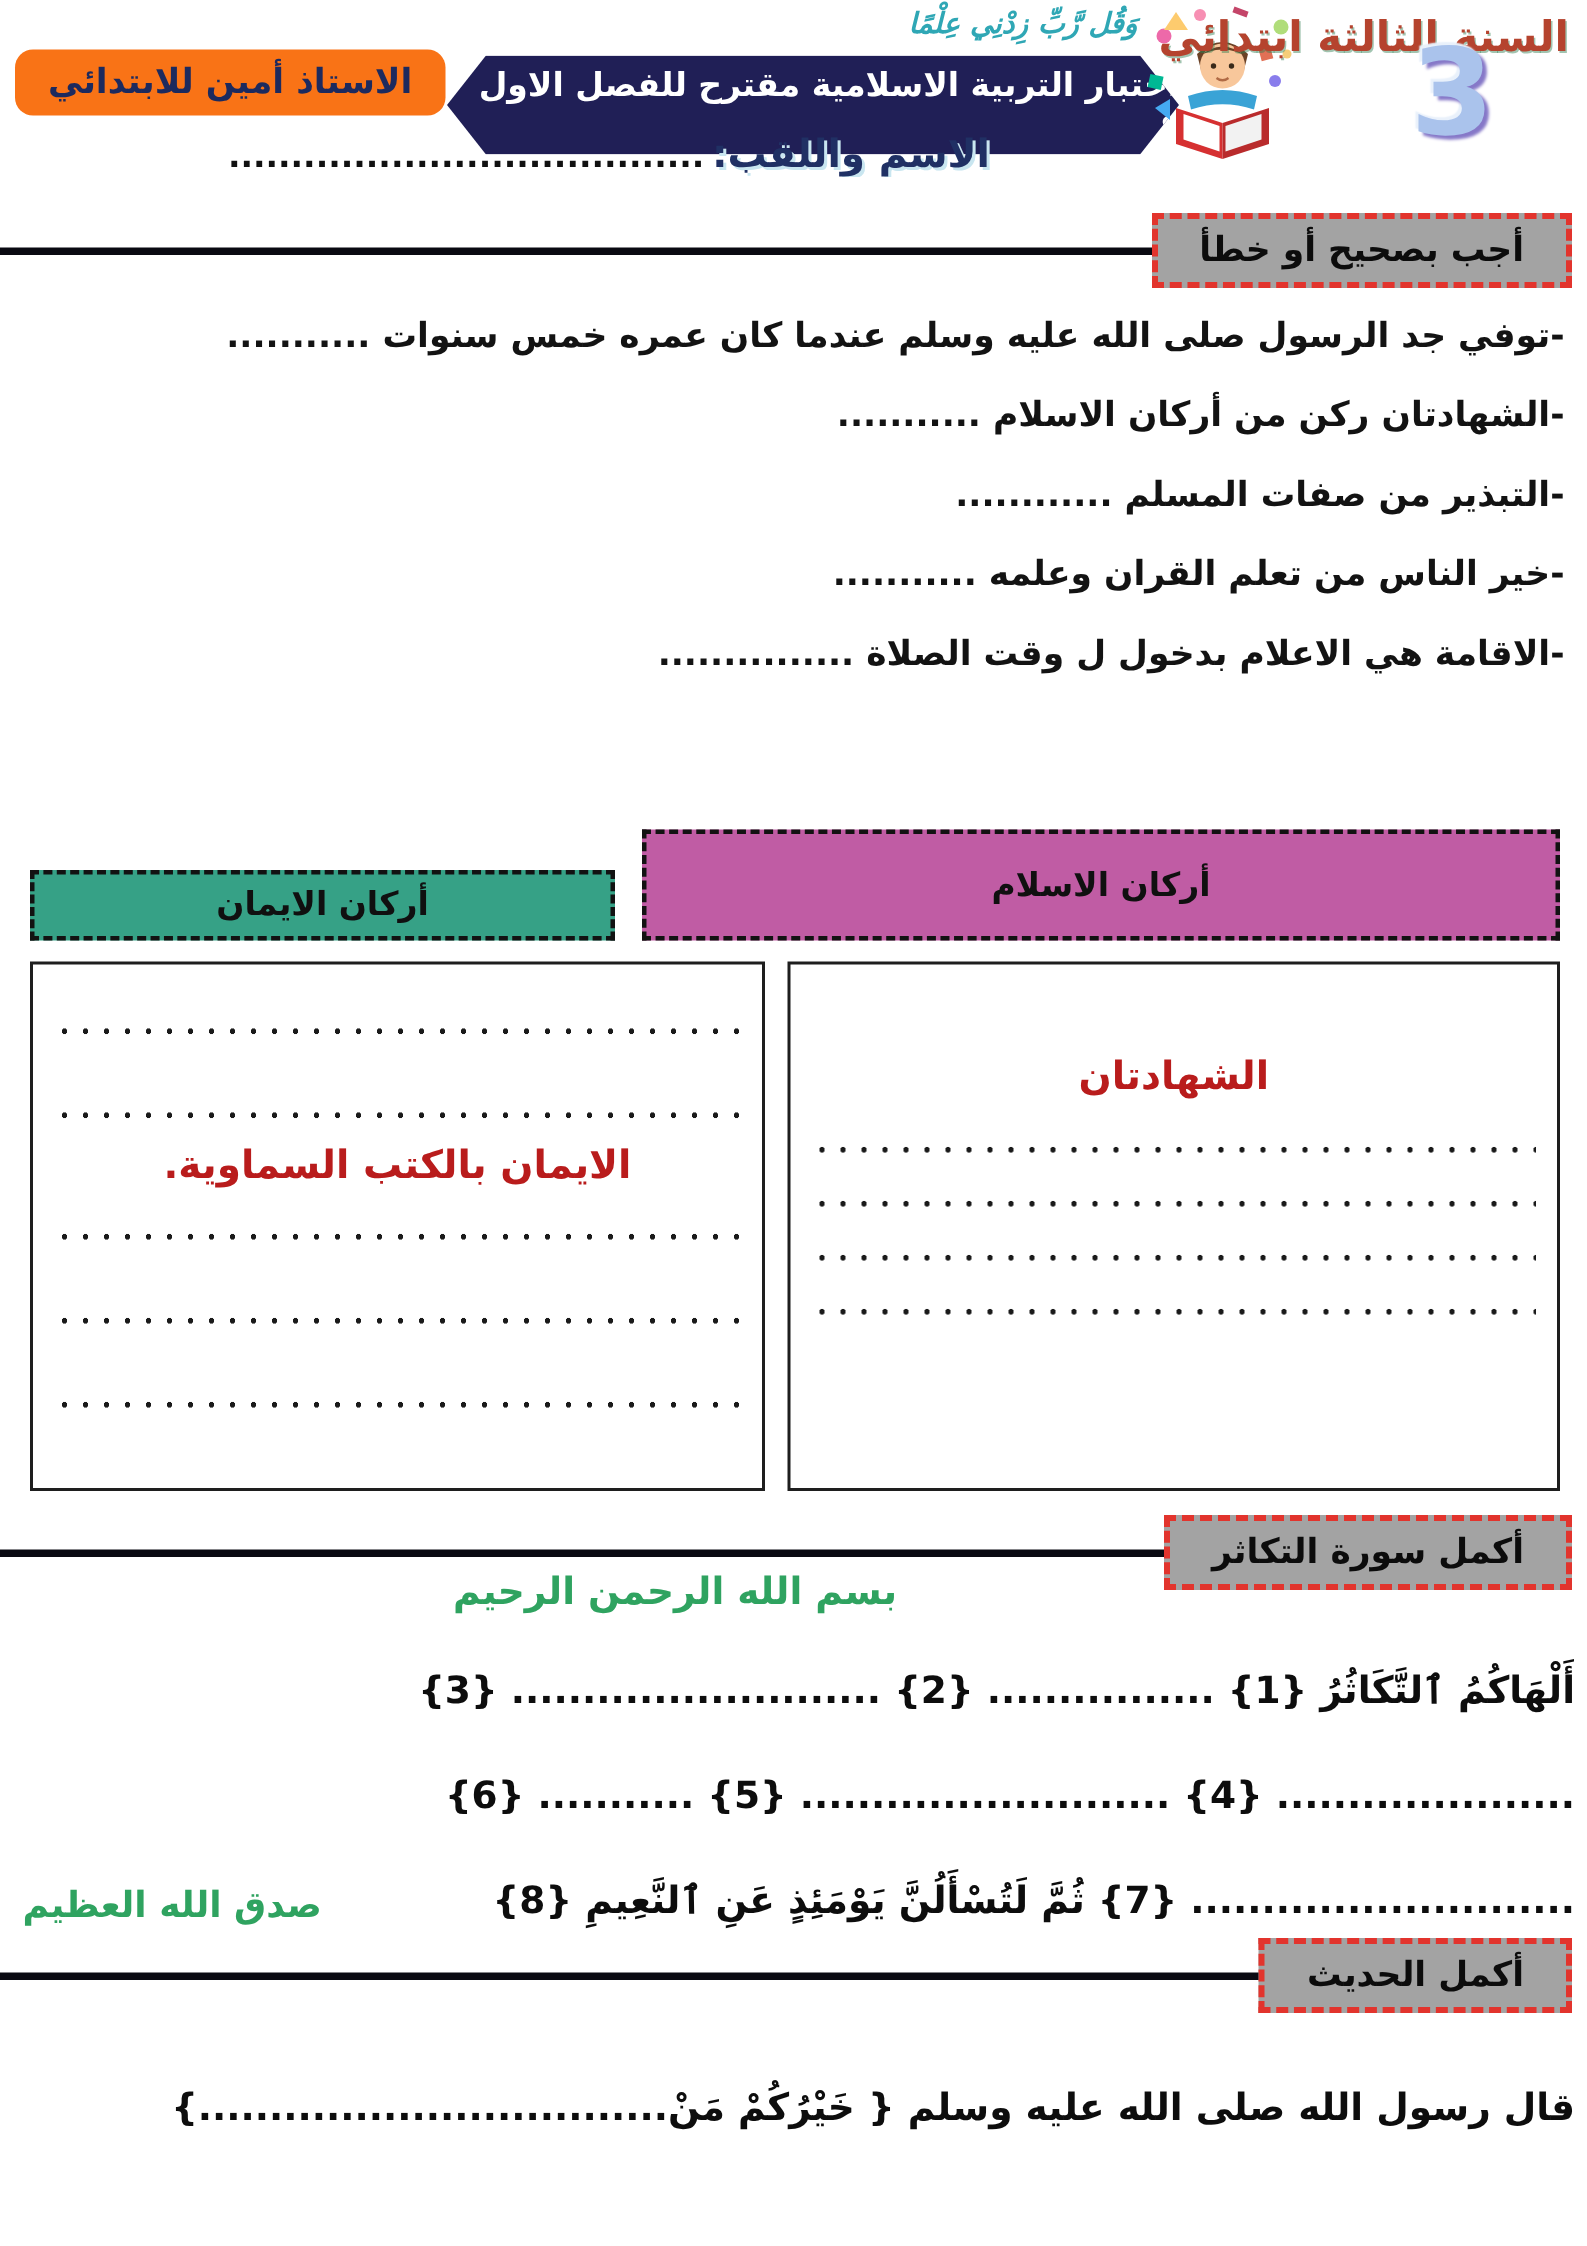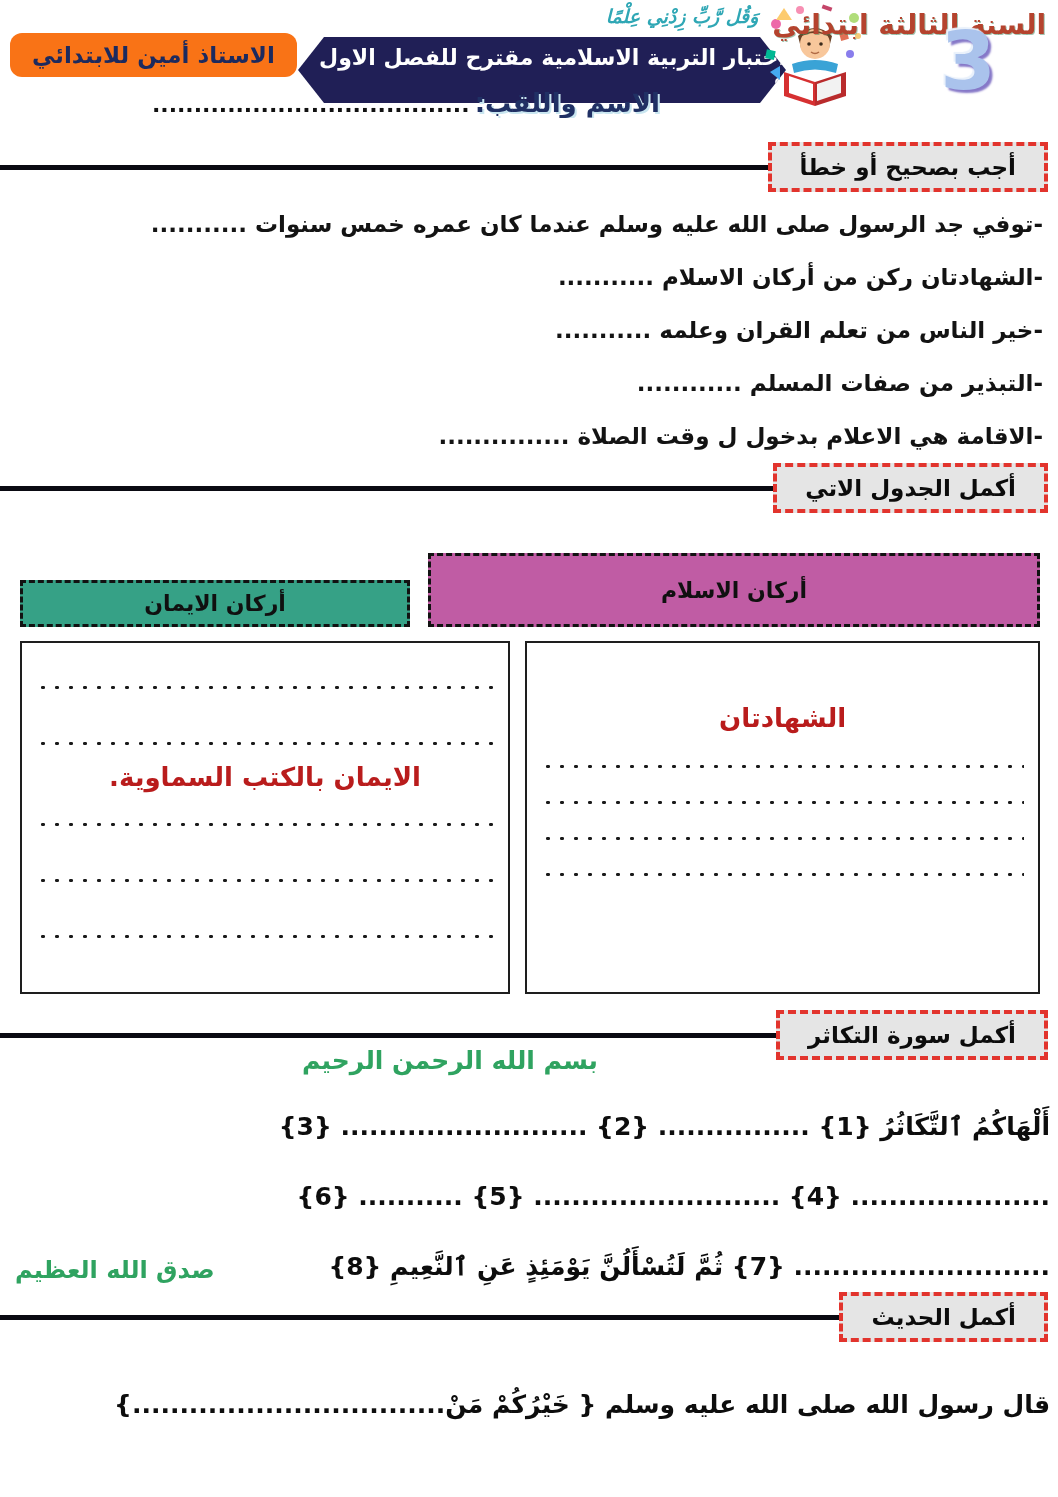--- a/index.html
+++ b/index.html
@@ -19,21 +19,21 @@
   .grade-label { position:absolute; top:8px; right:12px; color:#b5432e; font-size:28px; font-weight:bold;
     text-shadow:1px 1px 0 rgba(46,125,79,0.45); }
   .grade-number { position:absolute; top:22px; right:62px; font-size:80px; line-height:1; font-weight:bold;
     color:#aac3ec; text-shadow:3px 3px 2px #8678c8, -2px -2px 1px #e9f1fb; }
   .name-row { position:absolute; top:88px; left:8px; width:652px; white-space:nowrap; overflow:hidden; }
   .name-label { color:#203064; font-size:26px; font-weight:bold; text-shadow:2px 2px 0 #c9e6f0; }
   .name-dots { font-size:22px; font-weight:bold; letter-spacing:6px; color:#111; }
 
   
   .sec-header { position:absolute; left:0; right:0; display:flex; align-items:center; }
-  .sec-box { margin-right:10px; border:4px dashed #e2342d; background:#e5e5e5; padding:8px 28px;
+  .sec-box { margin-right:10px; border:4px dashed #e2342d; background:#a3a3a3; padding:8px 28px;
     font-size:23px; font-weight:bold; color:#0c0c0c; white-space:nowrap; }
   .sec-line { flex:1; height:5px; background:#0a0a12; }
 
   
   .tf-list { position:absolute; top:198px; right:15px; left:10px; font-size:23px; font-weight:bold;
     color:#131313; text-align:right; }
   .tf-item { height:53px; line-height:53px; white-space:nowrap; }
 
   
   .table-headers { position:absolute; top:553px; right:18px; left:20px; height:74px; display:flex; gap:18px; }
@@ -114,29 +114,25 @@
     <span class="name-dots">......................................</span>
   </div>
 
   <div class="sec-header" style="top:142px;">
     <div class="sec-box">أجب بصحيح أو خطأ</div>
     <div class="sec-line"></div>
   </div>
   <div class="tf-list">
     <div class="tf-item">-توفي جد الرسول صلى الله عليه وسلم عندما كان عمره خمس سنوات ...........</div>
     <div class="tf-item">-الشهادتان ركن من أركان الاسلام ...........</div>
+    <div class="tf-item">-التبذير من صفات المسلم ............</div>
     <div class="tf-item">-خير الناس من تعلم القران وعلمه ...........</div>
-    <div class="tf-item">-التبذير من صفات المسلم ............</div>
     <div class="tf-item">-الاقامة هي الاعلام بدخول ل وقت الصلاة ...............</div>
   </div>
 
-  <div class="sec-header" style="top:463px;">
-    <div class="sec-box">أكمل الجدول الاتي</div>
-    <div class="sec-line"></div>
-  </div>
 
   <div class="table-headers">
     <div class="th-box th-islam">أركان الاسلام</div>
     <div class="th-box th-iman">أركان الايمان</div>
   </div>
 
   <div class="table-bodies">
     <div class="tb-box tb-islam">
       <div class="tb-title">الشهادتان</div>
       <div class="dots"></div>

